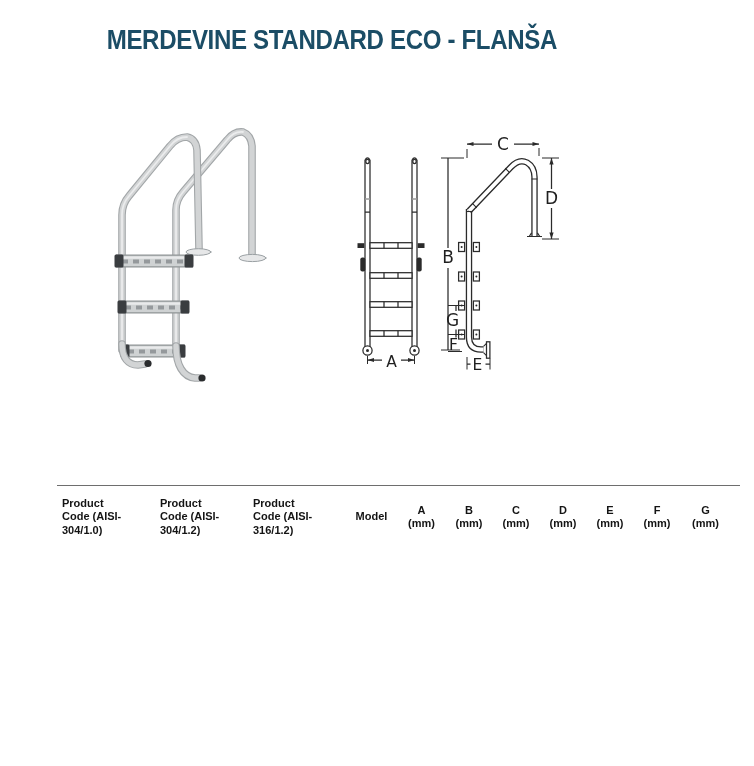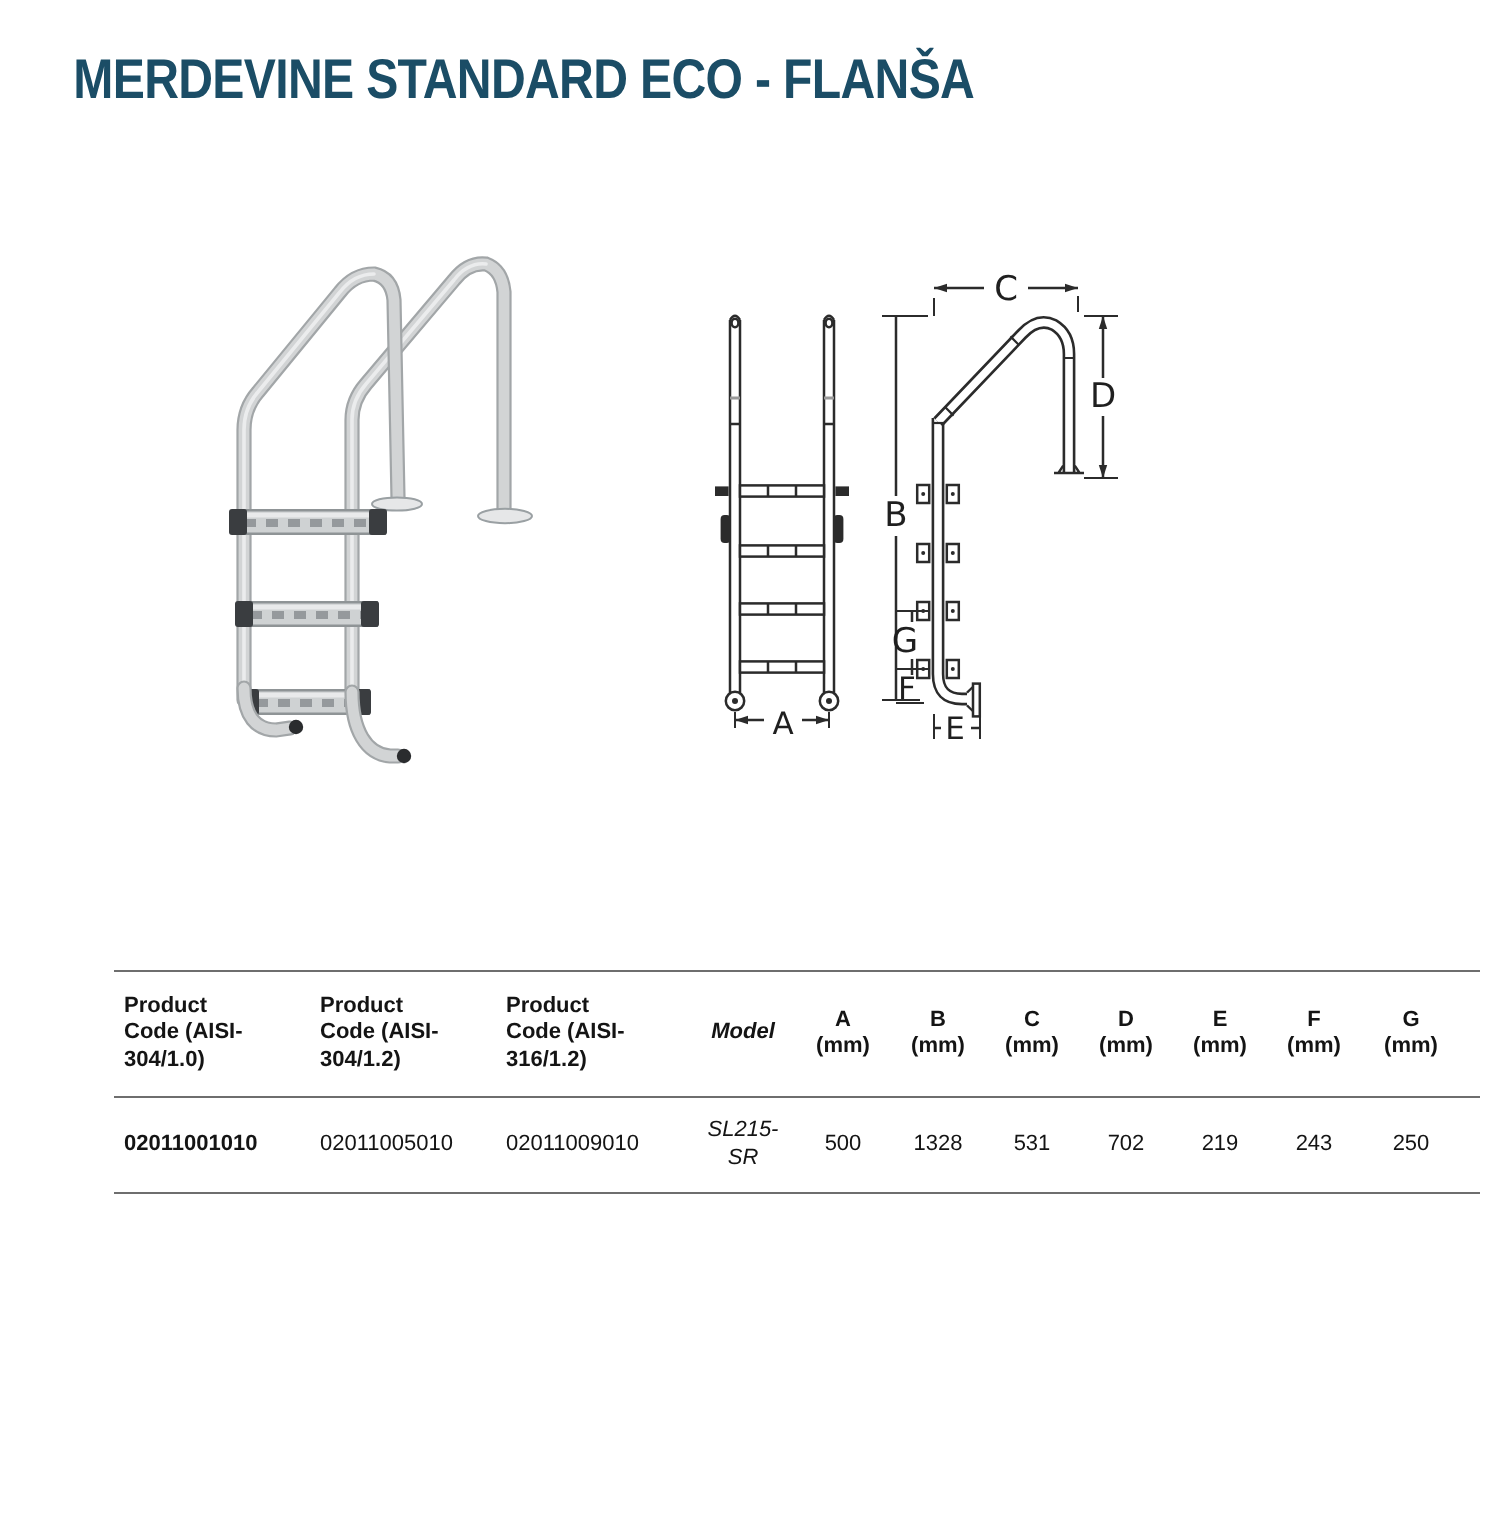--- a/index.html
+++ b/index.html
@@ -1,42 +1,42 @@
 <!DOCTYPE html>
 <html><head>
 <meta charset="utf-8">
 <style>
   html,body{margin:0;padding:0;}
   body{
     width:754px;height:766px;position:relative;background:#ffffff;
     font-family:"Liberation Sans",sans-serif;color:#1a1a1a;overflow:hidden;
   }
   
-  .title-wrap{position:absolute;top:24px;left:0;width:663px;}
+  .title-wrap{position:absolute;top:24px;left:0;width:663px;text-align:center;}
   .page-title{
     display:inline-block;font-size:28px;font-weight:bold;letter-spacing:-0.4px;
     color:#1b4d66;transform:scaleX(0.86);transform-origin:center;white-space:nowrap;
   }
   
   .fig{position:absolute;}
   #photo-fig{left:88px;top:100px;width:238px;height:300px;}
   #diagram-fig{left:338px;top:123px;width:254px;height:260px;}
   
   .spec-table-wrap{position:absolute;left:57px;top:485px;width:683px;}
   table.spec{
     width:683px;border-collapse:collapse;table-layout:fixed;
     font-size:11px;line-height:1.22;color:#141414;
   }
   table.spec th,table.spec td{
     padding:2px 4px 2px 5px;vertical-align:middle;white-space:pre-line;
     border-top:1px solid #6e6e6e;font-weight:normal;
   }
   table.spec thead th{font-weight:bold;height:58px;text-align:left;}
   table.spec thead th.num,table.spec td.num{text-align:center;}
-  table.spec thead th.model,table.spec td.model{text-align:center;font-style:italic;}
+  table.spec thead th.model,table.spec td.model{text-align:center;}
   table.spec td{height:43px;}
   table.spec td.c1{font-weight:bold;}
   table.spec tbody tr:last-child td{border-bottom:1px solid #6e6e6e;}
   table.spec .gcol{padding-right:14px;}
   col.w-c1{width:98px;}col.w-c2{width:93px;}col.w-c3{width:97px;}
   col.w-model{width:52px;}col.w-a{width:48px;}col.w-n{width:47px;}col.w-g{width:60px;}
   
   .dimlabel{font-family:"DejaVu Sans",sans-serif;fill:#1f1f1f;}
 </style>
 </head>
@@ -268,29 +268,15 @@
 (mm)</th>
         <th class="num">E
 (mm)</th>
         <th class="num">F
 (mm)</th>
         <th class="num gcol">G
 (mm)</th>
       </tr>
     </thead>
     <tbody>
-      <tr>
-        <td class="c1">02011001010</td>
-        <td>02011005010</td>
-        <td>02011009010</td>
-        <td class="model">SL215-
-SR</td>
-        <td class="num">500</td>
-        <td class="num">1328</td>
-        <td class="num">531</td>
-        <td class="num">702</td>
-        <td class="num">219</td>
-        <td class="num">243</td>
-        <td class="num gcol">250</td>
-      </tr>
     </tbody>
   </table>
 </div>
 
 </body></html>

